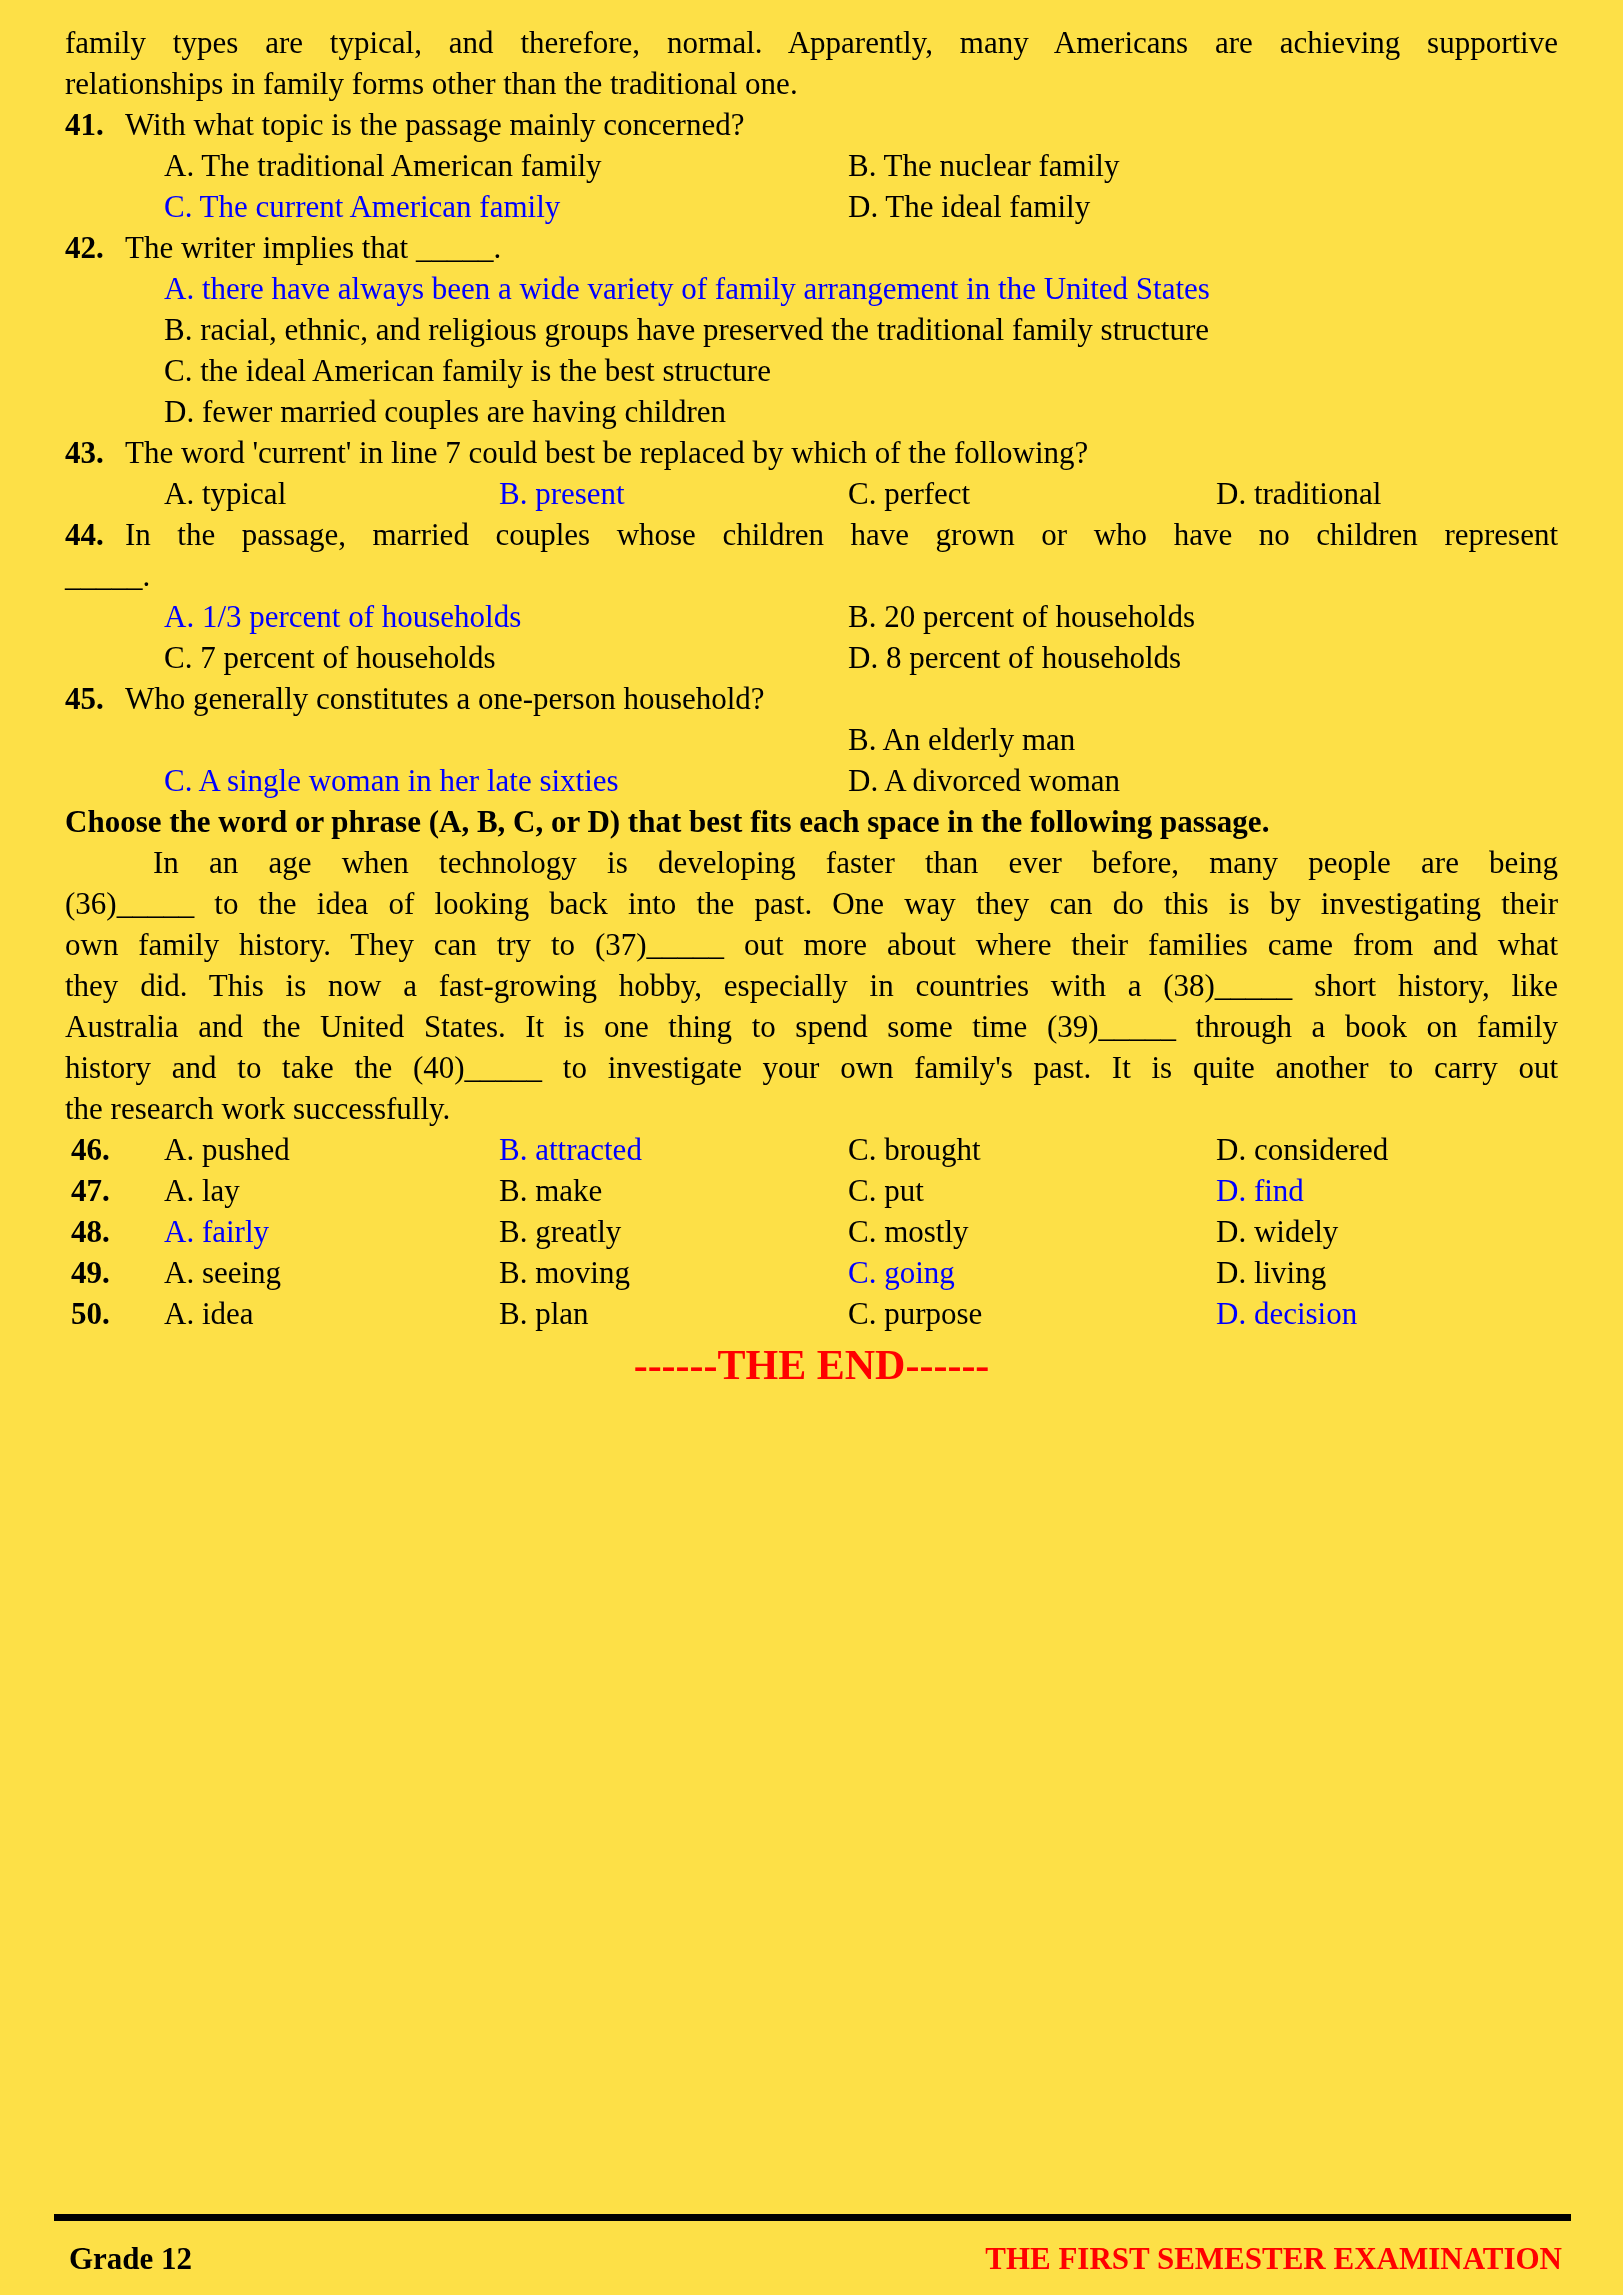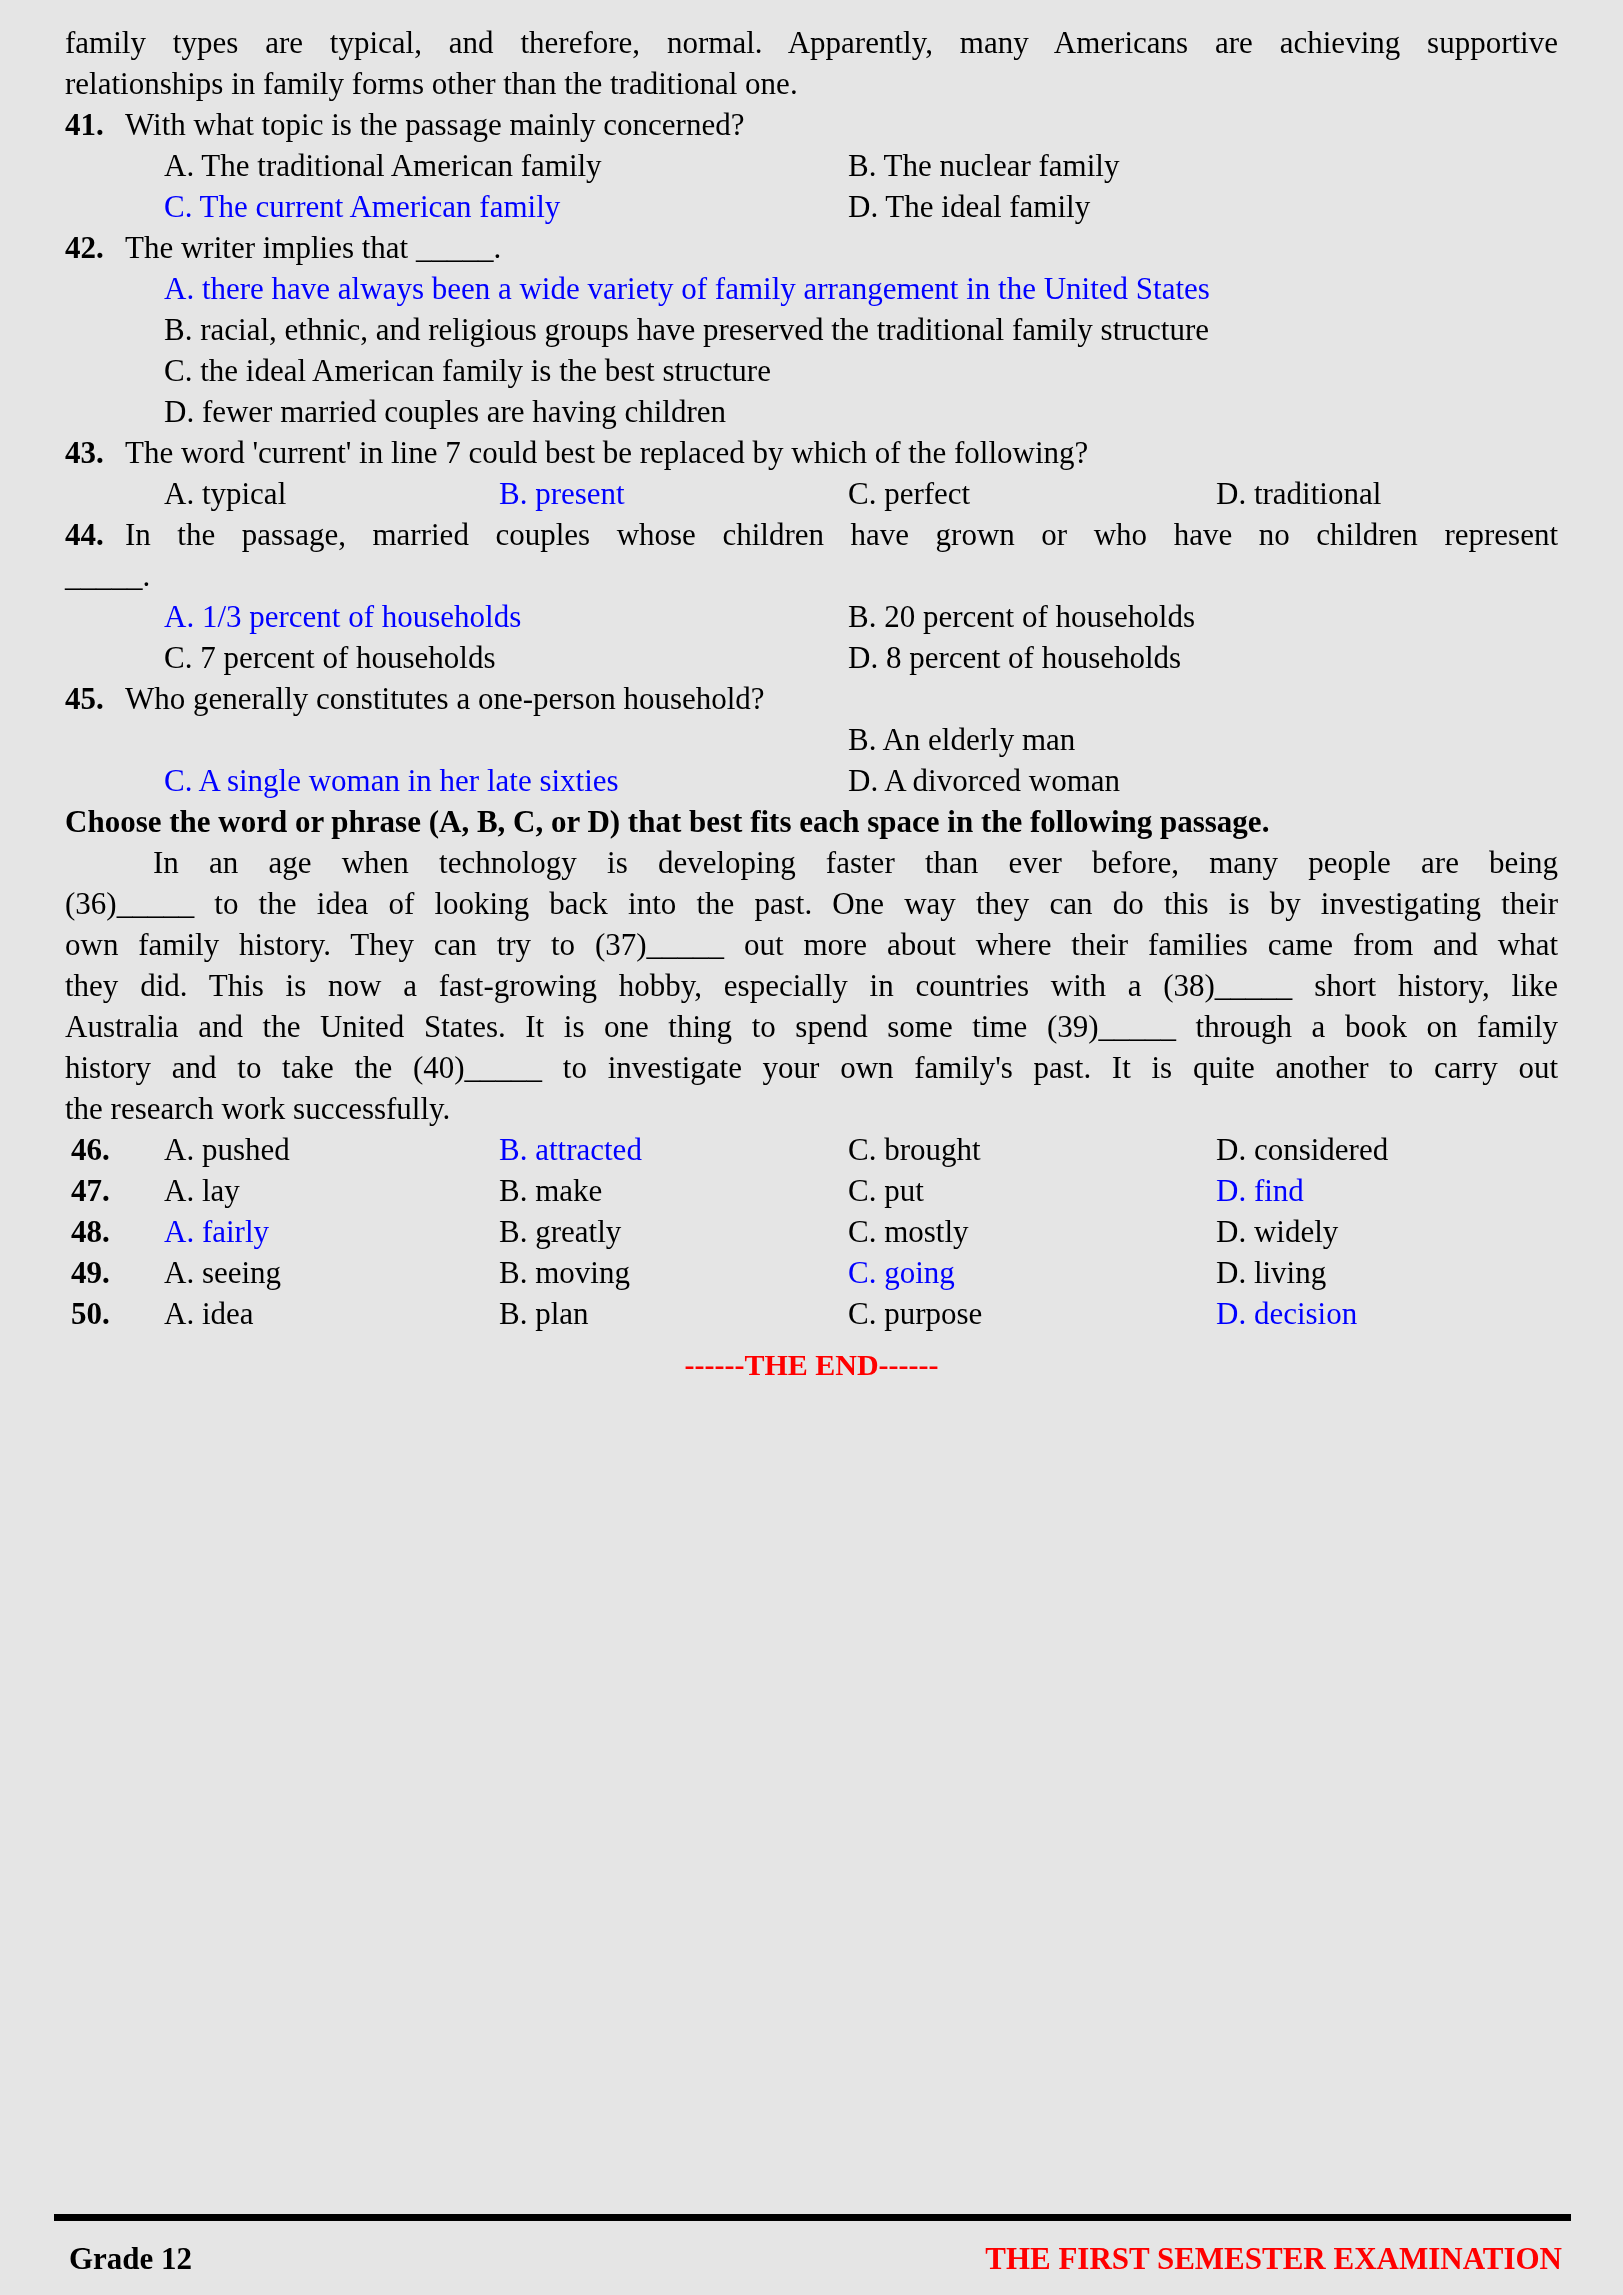--- a/index.html
+++ b/index.html
@@ -1,37 +1,37 @@
 <!DOCTYPE html>
 <html style="--hl-color: #0000FF; --red: #FF0000; --ink: #000000;font-size:10.5px"><head>
 <meta charset="utf-8">
 <style>
   :root { --hl-color:#0000FF; --red:#FF0000; --ink:#000000; }
   * { margin:0; padding:0; box-sizing:border-box; }
   body { background:#ffffff; }
   .page {
-    position:relative; width:1623px; height:2295px; background:#e5e5e5; overflow:hidden;
+    position:relative; width:1623px; height:2295px; background:#fde047; overflow:hidden;
     font-family:"Liberation Serif", serif; font-size:31px; line-height:41px; color:var(--ink);
   }
   .content { position:absolute; left:65px; top:22px; width:1493px; }
   .line { min-height:41px; }
   .jline { text-align:justify; text-align-last:justify; }
   .qnum { display:inline-block; width:60px; font-weight:700; }
   .optline { padding-left:99px; }
   .row { position:relative; height:41px; }
   .opt { position:absolute; top:0; white-space:nowrap; }
   .num0 { left:6px; font-weight:700; }
   .colA { left:99px; }
   .colB4 { left:434px; }
   .colC { left:783px; }
   .colD4 { left:1151px; }
   .hl { color:var(--hl-color); }
   .bold { font-weight:700; }
   .pindent { text-indent:88px; }
-  .theend { margin-top:5.2px; font-size:30px; line-height:52px; font-weight:700; color:var(--red); text-align:center; }
+  .theend { margin-top:5.2px; font-size:42px; line-height:52px; font-weight:700; color:var(--red); text-align:center; }
   .footer-rule { position:absolute; left:54px; top:2214px; width:1517px; height:6.5px; background:var(--ink); }
   .footer-row { position:absolute; left:69px; top:2238px; width:1493px; display:flex; justify-content:space-between; font-weight:700; }
   .footer-right { color:var(--red); }
 </style>
 </head>
 <body>
 
 <div class="page">
   <div class="content">
 

